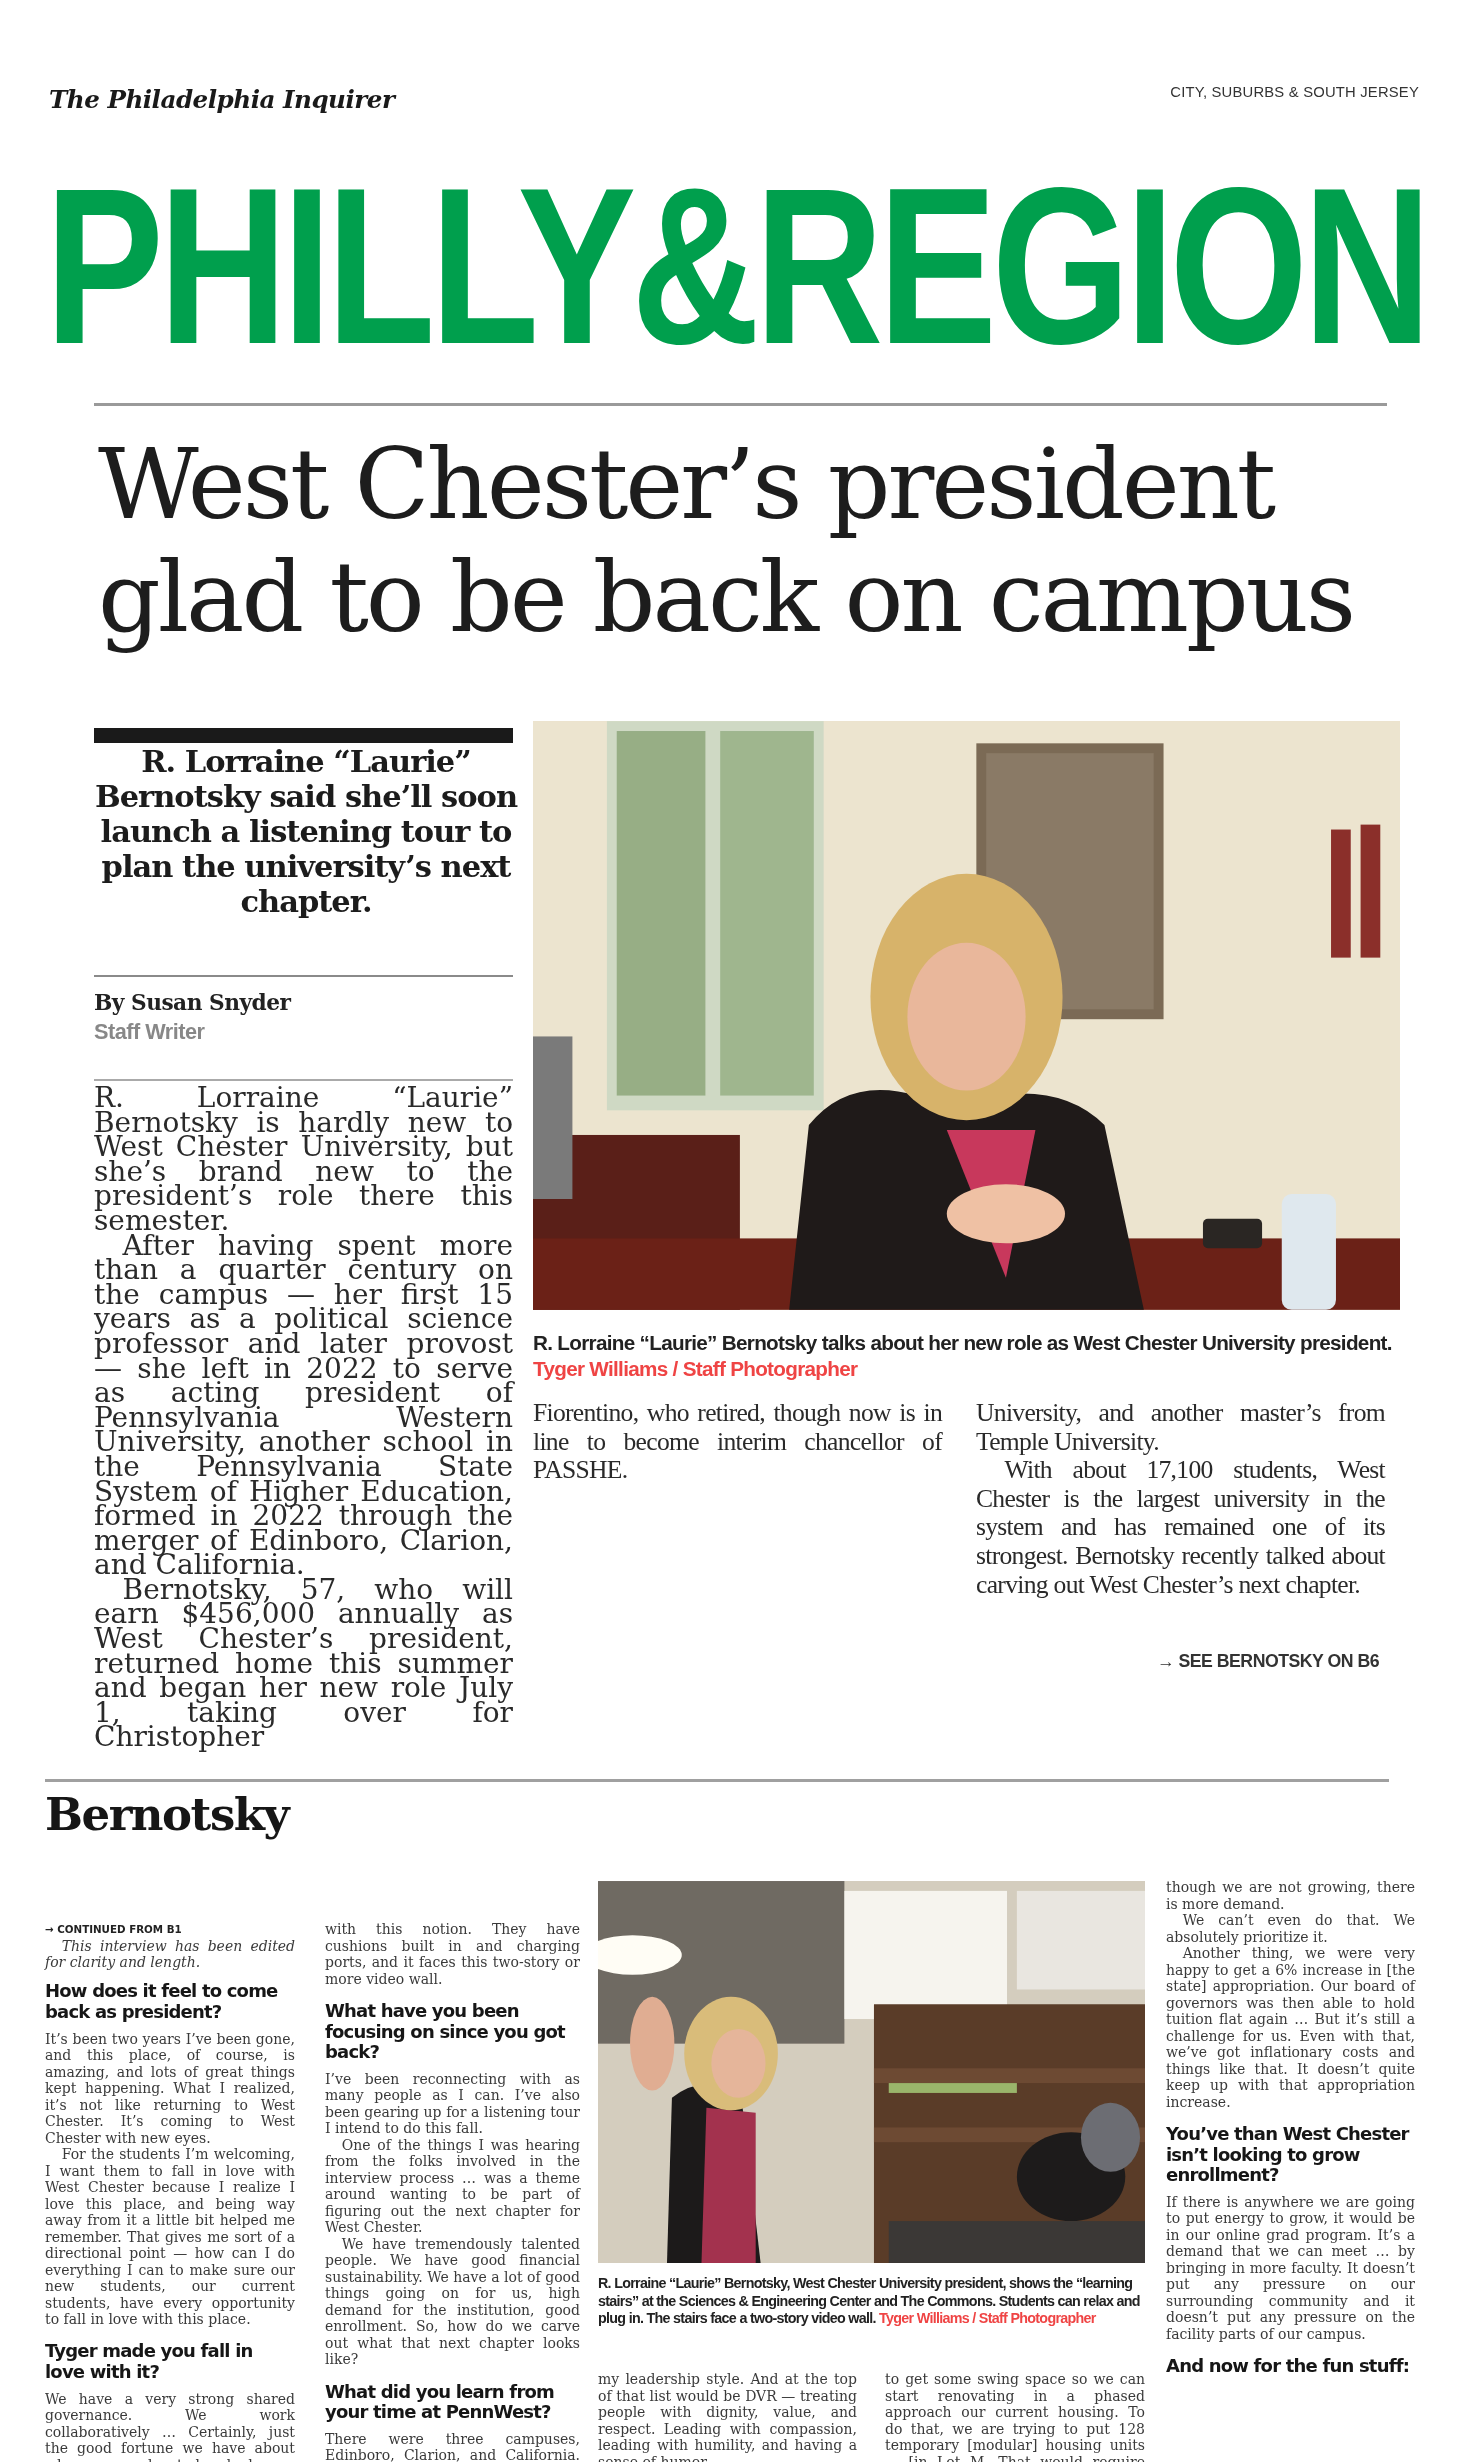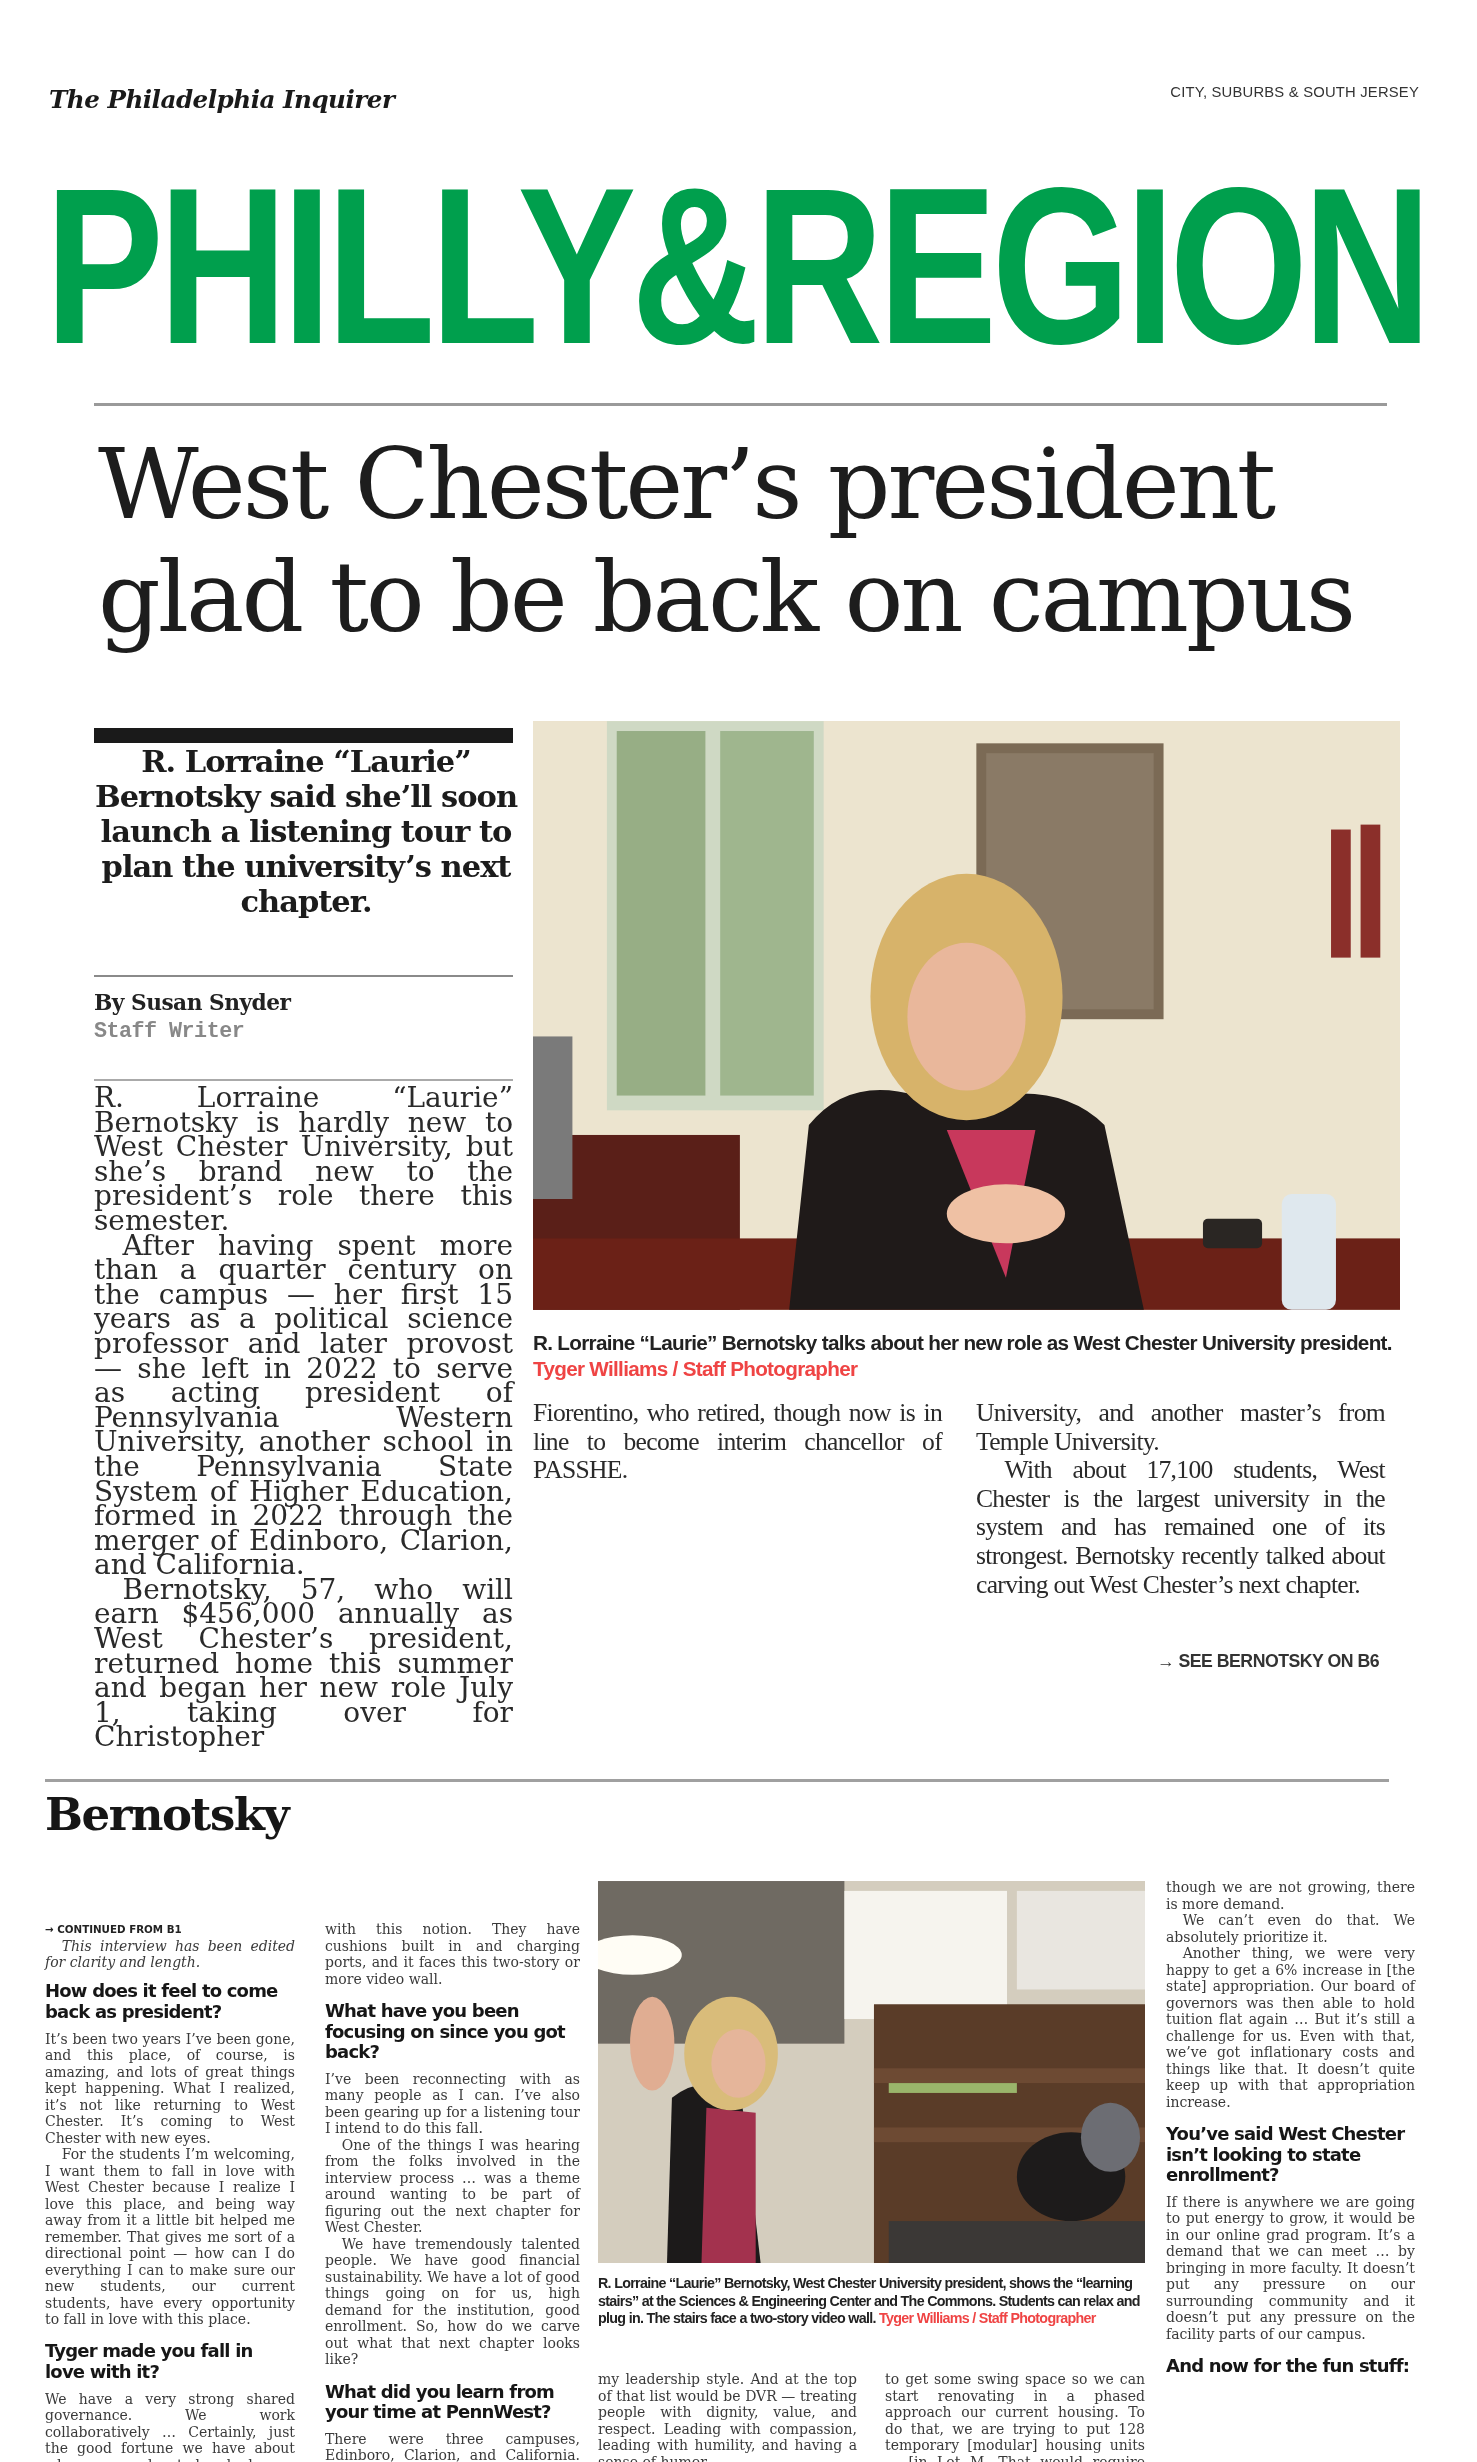--- a/index.html
+++ b/index.html
@@ -15,21 +15,21 @@
   .rule-top { left: 94px; top: 403px; width: 1293px; height: 3px; background: #9a9a9a; }
 
   
   .headline { left: 98px; top: 428px; width: 1280px; font-family: "DejaVu Serif", serif; font-size: 98px; line-height: 113px; color: #1d1d1d; letter-spacing: -3px; font-weight: normal; }
 
   
   .thick-bar { left: 94px; top: 728px; width: 419px; height: 14.8px; background: #1a1a1a; }
   .deck { left: 94px; top: 744px; width: 424px; font-family: "DejaVu Serif", serif; font-weight: bold; font-size: 30.5px; line-height: 35px; color: #1c1c1c; letter-spacing: -1px; text-align: center; }
   .rule-thin { height: 2px; background: #8a8a8a; }
   .byline { left: 94px; top: 990px; font-family: "DejaVu Serif", serif; font-weight: bold; font-size: 21.7px; color: #222; letter-spacing: -0.5px; }
-  .byline-role { left: 94px; top: 1019px; font-family: Liberation Mono, monospace; font-weight: bold; font-size: 21.7px; color: #888; letter-spacing: -0.5px; }
+  .byline-role { left: 94px; top: 1019px; font-family: Liberation Sans, sans-serif; font-weight: bold; font-size: 21.7px; color: #888; letter-spacing: -0.5px; }
 
   .body-front { font-family: "DejaVu Serif", serif; font-size: 28px; line-height: 24.6px; color: #2a2a2a; text-align: justify; hyphens: auto; }
   .body-front p { text-indent: 0; }
   .body-front p + p { text-indent: 28.6px; }
   .body-cond { font-family: "Liberation Serif", serif; font-size: 25.6px; line-height: 28.6px; color: #2a2a2a; text-align: justify; letter-spacing: -0.7px; }
   .body-cond p + p { text-indent: 28.6px; }
 
   
   .photo1 { left: 533px; top: 721px; width: 867px; height: 589px; overflow: hidden; background: #e9e1cd; }
   .photo-caption { font-family: "Liberation Sans", sans-serif; font-weight: bold; color: #222; letter-spacing: -0.7px; }
@@ -171,20 +171,20 @@
 
 <div class="col" style="left:885px; top:2371px; width:260px;">
   <p>to get some swing space so we can start renovating in a phased approach our current housing. To do that, we are trying to put 128 temporary [modular] housing units … [in Lot M. That would require approval from the West Goshen board of supervisors.]</p>
 
 </div>
 
 <div class="col" style="left:1166px; top:1879px; width:249px;">
   <p>though we are not growing, there is more demand.</p>
   <p>We can’t even do that. We absolutely prioritize it.</p>
   <p>Another thing, we were very happy to get a 6% increase in [the state] appropriation. Our board of governors was then able to hold tuition flat again … But it’s still a challenge for us. Even with that, we’ve got inflationary costs and things like that. It doesn’t quite keep up with that appropriation increase.</p>
-  <div class="q">You’ve said West Chester isn’t looking to state enrollment?</div>
+  <div class="q">You’ve than West Chester isn’t looking to grow enrollment?</div>
   <p>If there is anywhere we are going to put energy to grow, it would be in our online grad program. It’s a demand that we can meet … by bringing in more faculty. It doesn’t put any pressure on our surrounding community and it doesn’t put any pressure on the facility parts of our campus.</p>
   <div class="q">And now for the fun stuff:</div>
 
 </div>
 
 <div class="abs rule-thin" style="left:41px; top:2952px; width:492px; height:0;"></div>
 
 
 </body></html>

